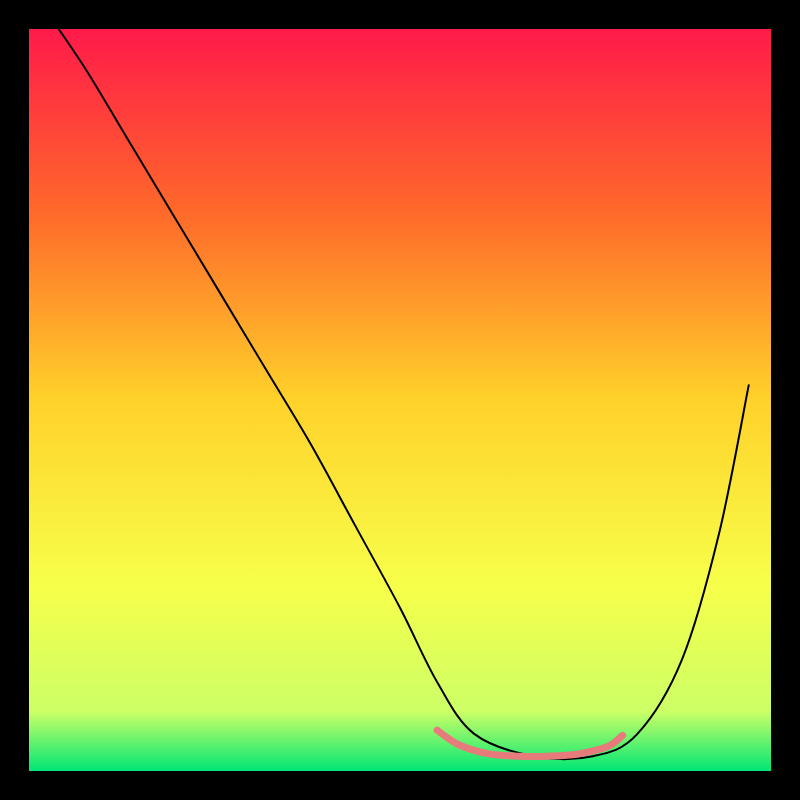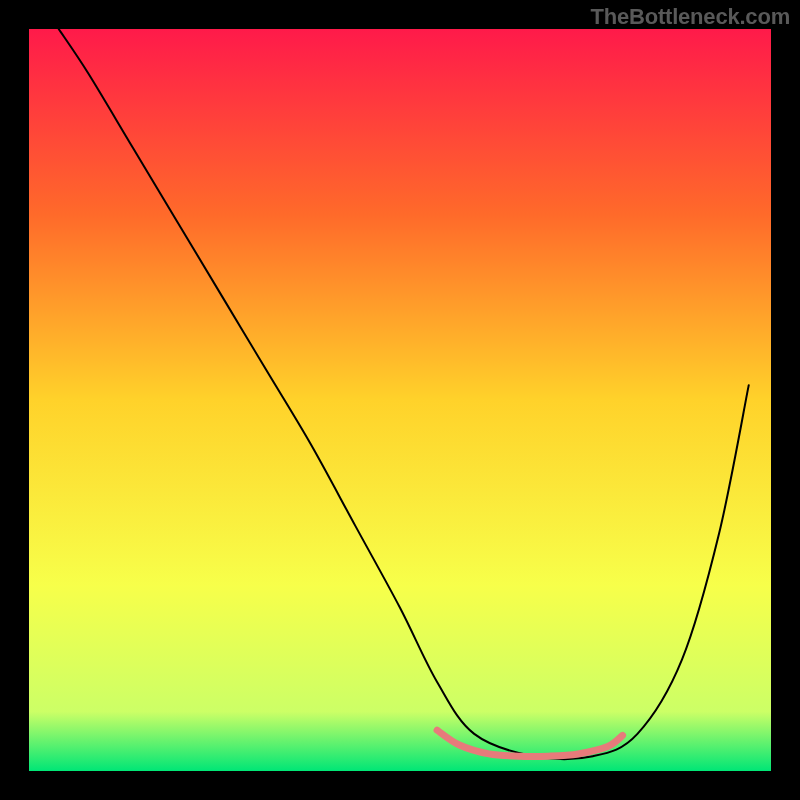--- a/index.html
+++ b/index.html
@@ -36,21 +36,20 @@
   }
   svg {
     display: block;
   }
 </style>
 </head>
 <body>
 
 <div class="frame">
 
-  <div class="watermark">TheBottleneck.com</div>
 
   <div class="plot-area">
     <svg id="chart-svg" width="742" height="742" viewBox="0 0 742 742" preserveAspectRatio="none">
       <defs>
         <linearGradient id="bg-grad" x1="0" y1="0" x2="0" y2="1">
             <stop offset="0%" stop-color="#ff1a4a"></stop>
             <stop offset="25%" stop-color="#ff6a2a"></stop>
             <stop offset="50%" stop-color="#ffd22a"></stop>
             <stop offset="75%" stop-color="#f7ff4a"></stop>
             <stop offset="92%" stop-color="#ccff66"></stop>

